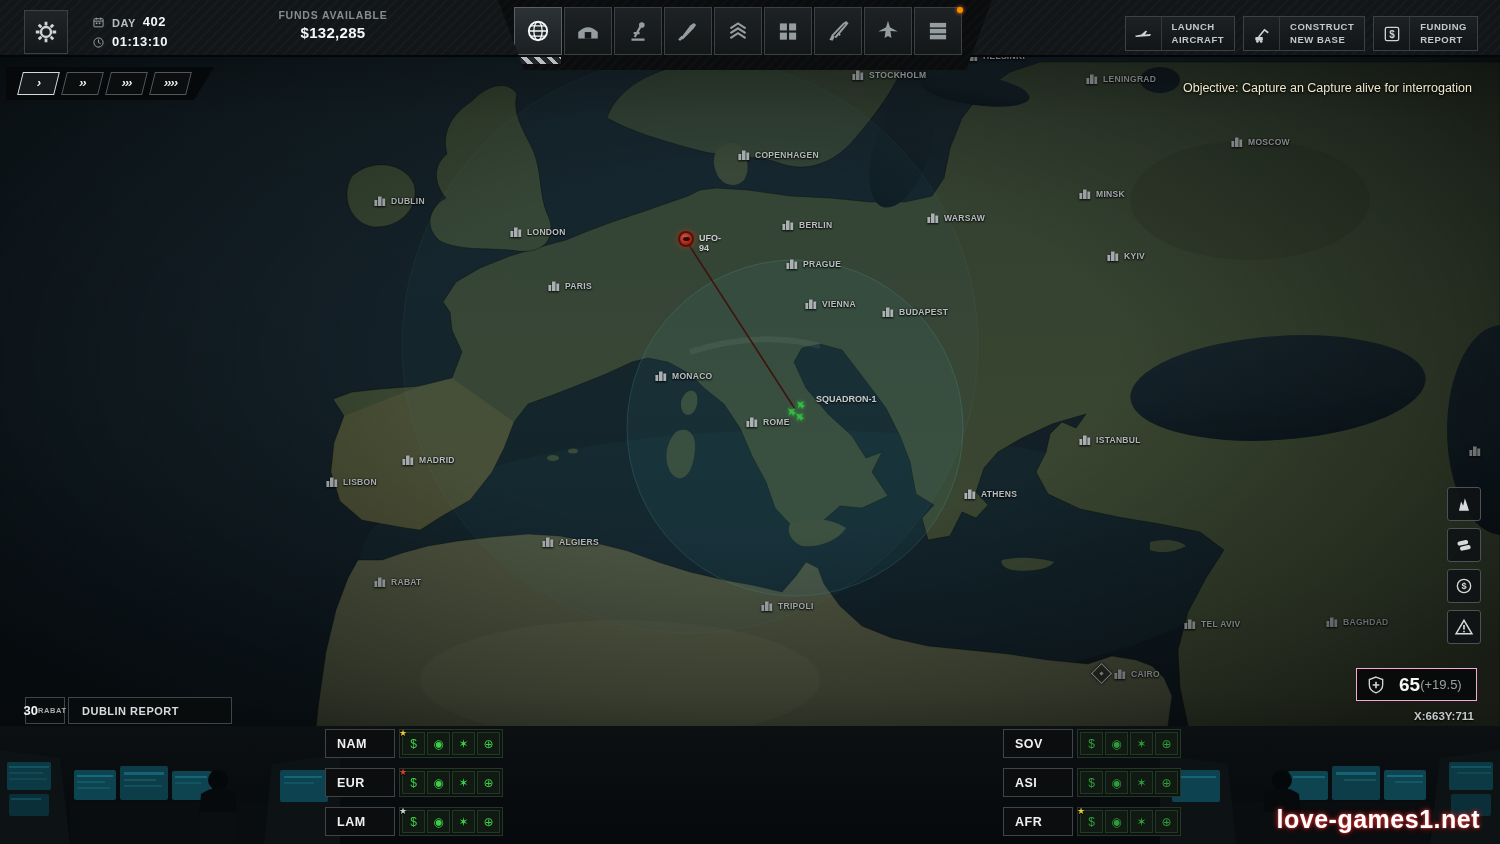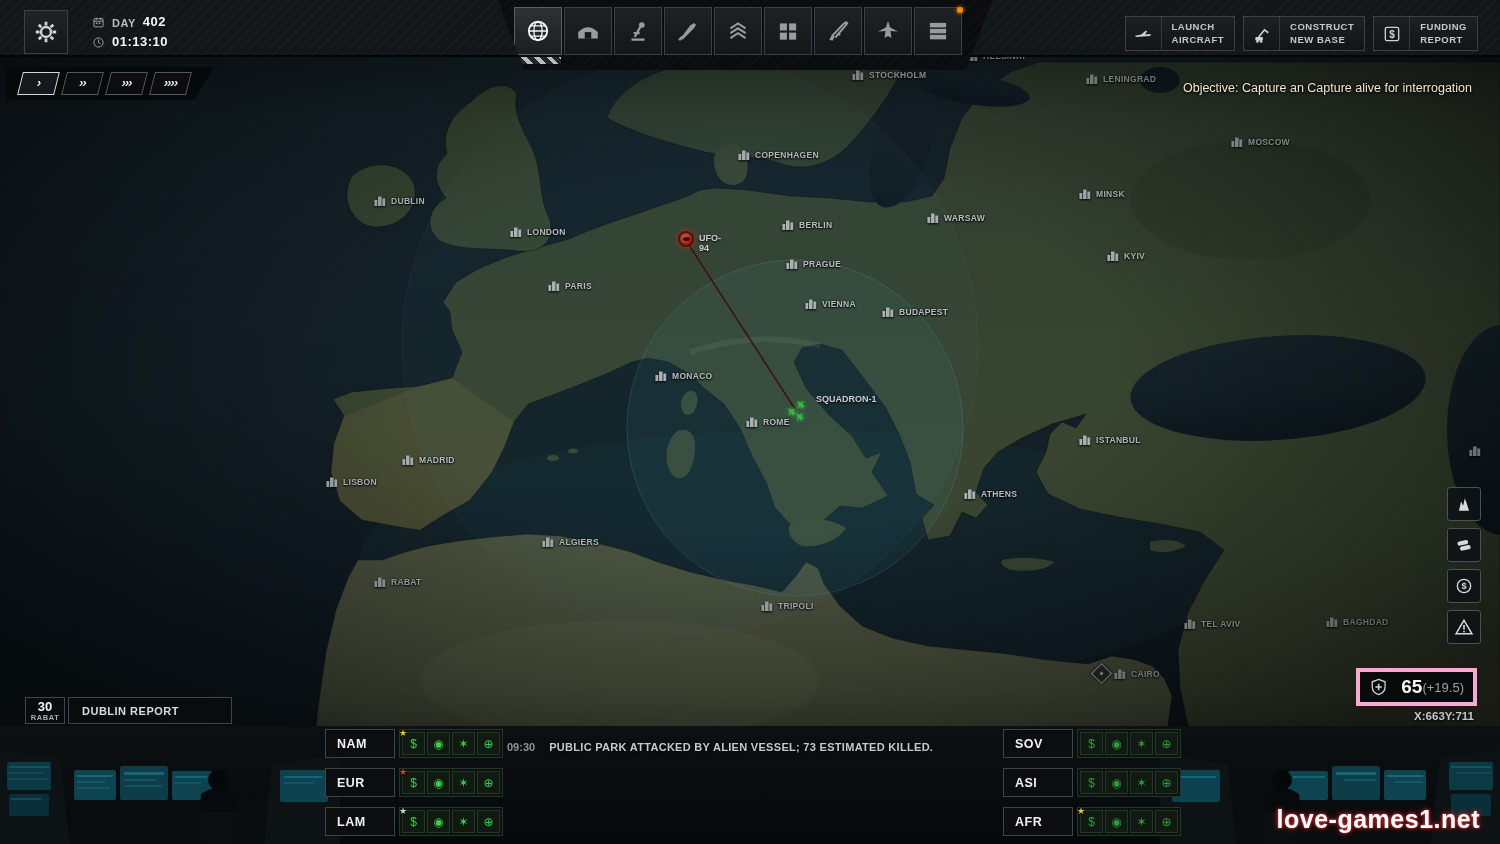--- a/index.html
+++ b/index.html
@@ -76,30 +76,30 @@
 
   .objective{position:absolute;right:28px;top:81px;z-index:8;font-size:12.5px;color:#f0e9ce;text-shadow:0 1px 3px #000,0 0 2px #000;}
 
   
   .side-tools{position:absolute;left:1447px;top:487px;z-index:6;display:flex;flex-direction:column;gap:7px;}
   .tool-btn{width:34px;height:34px;background:rgba(15,19,21,.9);border:1px solid #4b5256;border-radius:3px;
     color:#d6dadc;display:flex;align-items:center;justify-content:center;cursor:pointer;padding:0;}
   .tool-btn .ic{width:20px;height:20px;}
 
   .score-panel{position:absolute;left:1356px;top:668px;width:121px;height:33px;z-index:6;
-    background:rgba(8,10,11,.92);border:4px solid #f9a8d4;display:flex;align-items:center;padding:15px 9px;}
+    background:rgba(8,10,11,.92);border:1px solid #f9a8d4;display:flex;align-items:center;padding:15px 9px;}
   .score-badge{width:20px;height:20px;color:#cfd4d6;}
   .score-value{font-size:19px;font-weight:700;color:#f3f5f6;margin-left:13px;}
   .score-delta{font-size:13px;color:#9aa0a3;}
   .coords{position:absolute;left:1368px;top:710px;width:106px;z-index:6;display:flex;justify-content:flex-end;
     font-size:11.5px;font-weight:700;color:#c3c8cb;text-shadow:0 1px 2px #000;}
 
   
   .days-box{position:absolute;left:25px;top:697px;width:40px;height:27px;z-index:6;background:rgba(10,12,13,.9);
-    border:1px solid #3f4548;display:flex;flex-direction:column;align-items:center;justify-content:center;line-height:1;}
+    border:1px solid #3f4548;display:flex;flex-direction:row;align-items:center;justify-content:center;line-height:1;}
   .days-value{font-size:13px;font-weight:700;color:#f2f4f5;}
   .days-label{font-size:7.5px;font-weight:600;color:#a8aeb1;letter-spacing:.6px;margin-top:1px;}
   .report-box{position:absolute;left:68px;top:697px;width:164px;height:27px;z-index:6;background:rgba(10,12,13,.9);
     border:1px solid #3f4548;display:flex;align-items:center;padding-left:13px;font-size:11px;font-weight:700;
     color:#d8dcde;letter-spacing:.5px;cursor:pointer;}
 
   
   .bottom-band{position:absolute;left:0;top:726px;width:1500px;height:118px;z-index:5;
     background:linear-gradient(180deg,#0c1013,#06090b);}
   .scene{position:absolute;bottom:0;height:118px;}
@@ -546,20 +546,24 @@
         <span class="lbl">DAY</span>
         <span class="val">402</span>
       </div>
       <div class="dt-row">
         <svg width="13" height="13">
             <use href="#i-clock"></use>
           </svg>
         <span class="val">01:13:10</span>
       </div>
     </div>
+    <div class="funds">
+      <div class="funds-label">FUNDS AVAILABLE</div>
+      <div class="funds-value">$132,285</div>
+    </div>
     <div class="actions">
         <button class="action-btn">
           <span class="a-ic">
             <svg class="ic">
               <use href="#i-jet-side"></use>
             </svg>
           </span>
           <span class="a-lbl">LAUNCH<br>AIRCRAFT</span>
         </button>
         <button class="action-btn">
@@ -678,24 +682,20 @@
   </div>
 
   <div class="days-box">
     <span class="days-value">30</span>
     <span class="days-label">RABAT</span>
   </div>
   <div class="report-box">
     <span>DUBLIN REPORT</span>
   </div>
 
-  <div class="ticker">
-    <span class="ticker-time">09:30</span>
-    <span class="ticker-text">PUBLIC PARK ATTACKED BY ALIEN VESSEL; 73 ESTIMATED KILLED.</span>
-  </div>
 
   <div class="region-col col-left">
       <div class="region-row">
         <span class="region-label">NAM</span>
         <span class="cells">
           <span class="cell">$<span class="badge" style="color: rgb(233, 200, 50);">★</span></span>
           <span class="cell">◉</span>
           <span class="cell">✶</span>
           <span class="cell">⊕</span>
         </span>

